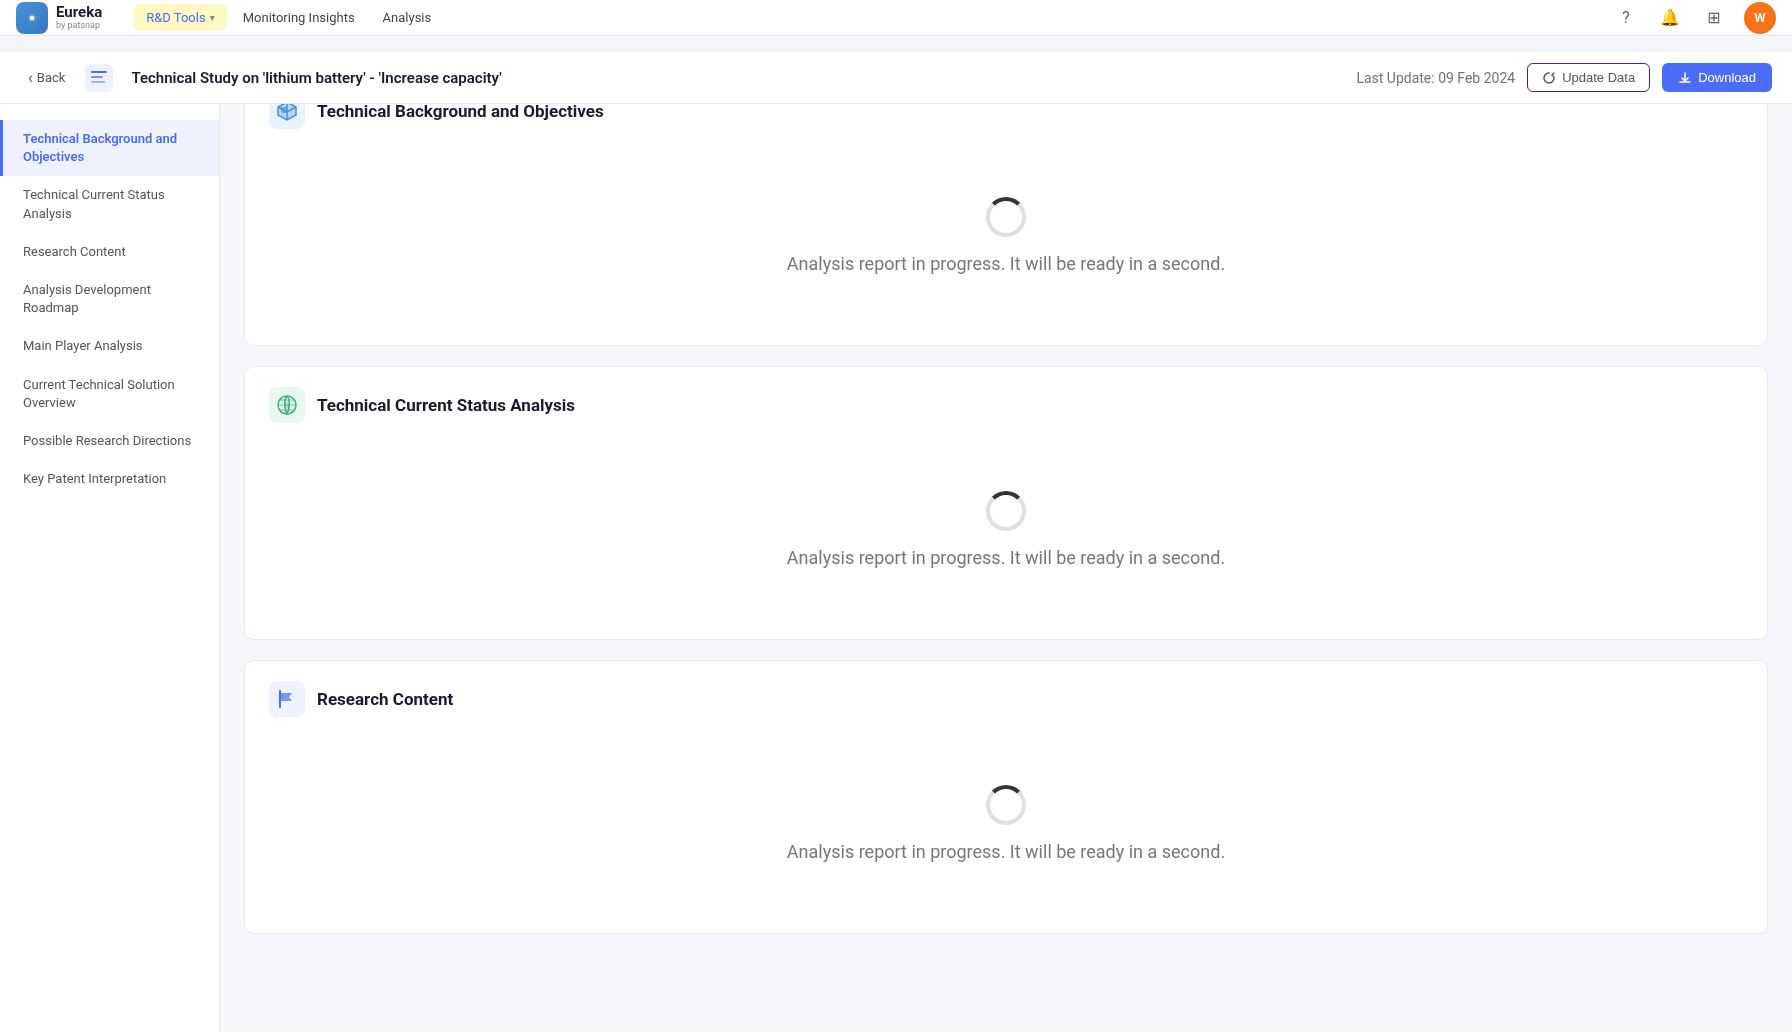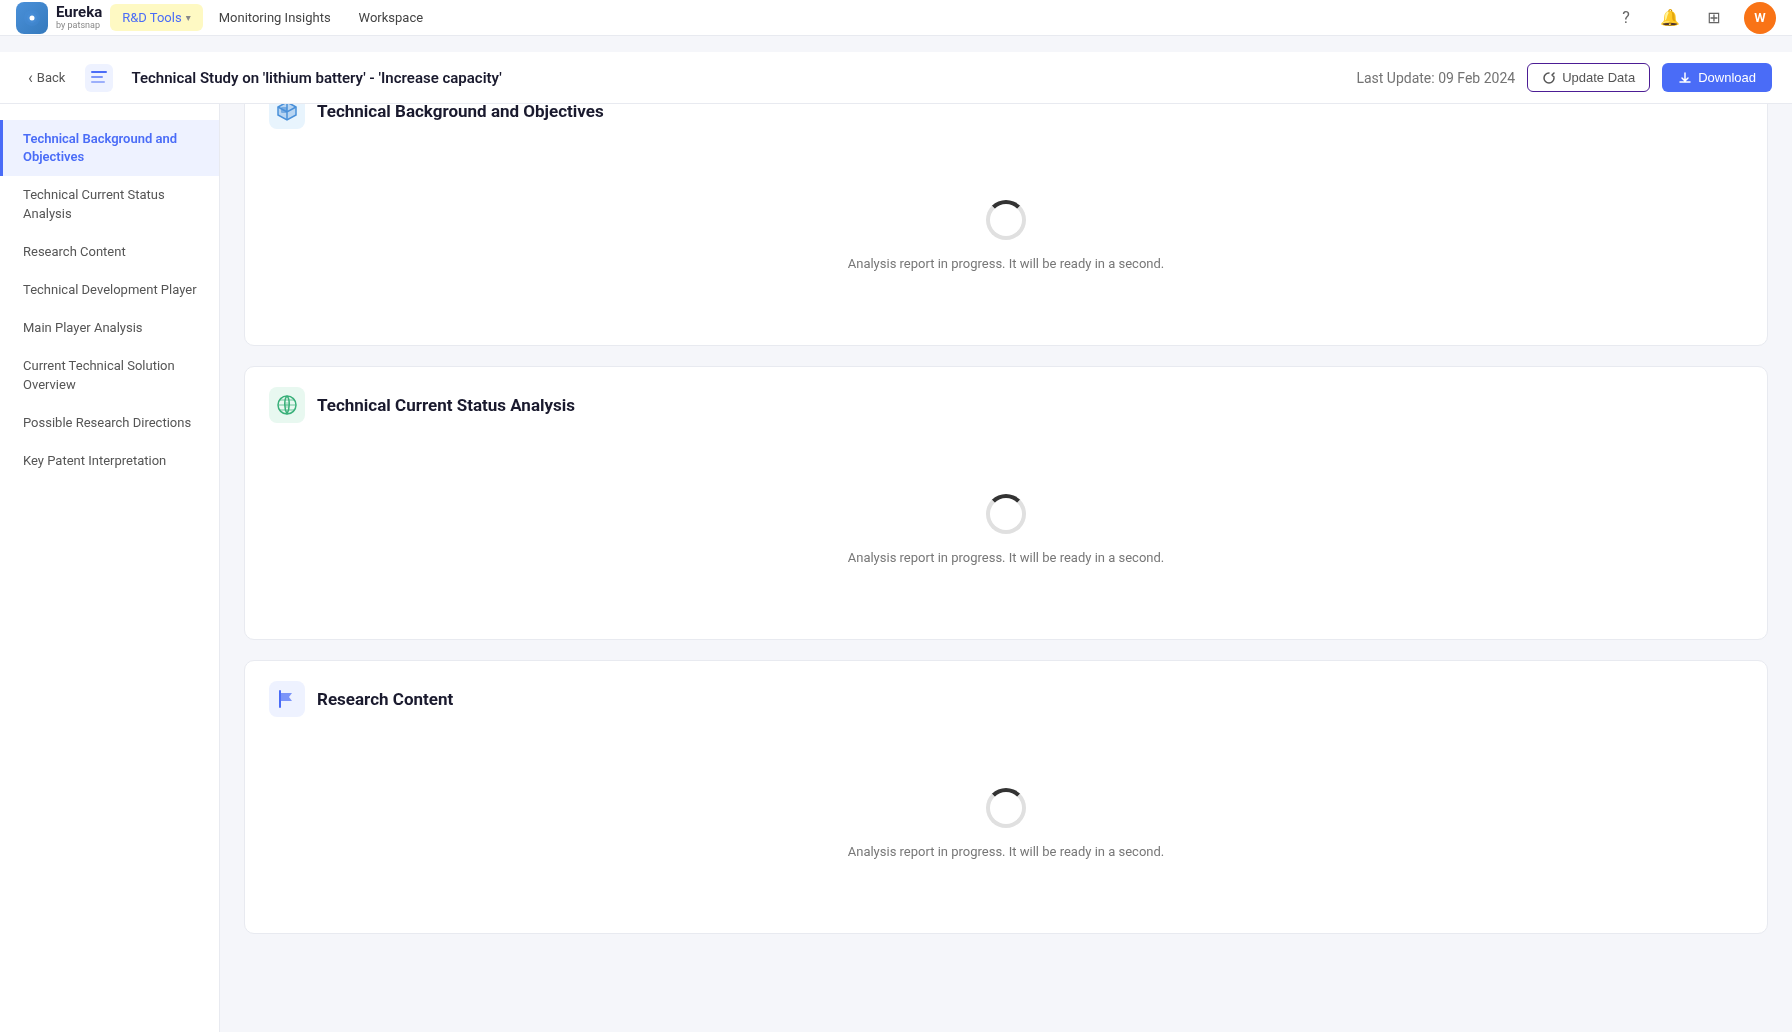--- a/index.html
+++ b/index.html
@@ -2,21 +2,21 @@
 <html><head>
   <meta charset="utf-8">
   <style>
     * { box-sizing: border-box; margin: 0; padding: 0; }
     body { font-family: -apple-system, BlinkMacSystemFont, 'Segoe UI', Roboto, sans-serif; background: #f5f6fa; color: #333; font-size: 14px; }
 
     
     .topnav {
       display: flex; align-items: center; height: 36px;
       background: #fff; border-bottom: 1px solid #e8eaf0;
-      padding: 0 16px; position: fixed; top: 0; left: 0; right: 0; z-index: 100;
+      padding: 0 16px; gap: 24px; position: fixed; top: 0; left: 0; right: 0; z-index: 100;
     }
     .brand { display: flex; align-items: center; gap: 8px; }
     .brand-logo {
       width: 32px; height: 32px; background: linear-gradient(135deg, #4a90d9, #357abd);
       border-radius: 8px; display: flex; align-items: center; justify-content: center;
       color: #fff; font-size: 14px; font-weight: bold;
     }
     .brand-text { display: flex; flex-direction: column; line-height: 1.1; }
     .brand-name { font-size: 15px; font-weight: 700; color: #1a1a2e; }
     .brand-sub { font-size: 9px; color: #888; }
@@ -99,21 +99,21 @@
     }
 
     
     .spinner {
       width: 40px; height: 40px; border: 4px solid #e0e0e0;
       border-top-color: #333; border-radius: 50%;
       animation: spin 1s linear infinite; margin-bottom: 16px;
     }
     @keyframes spin { to { transform: rotate(360deg); } }
 
-    .loading-text { font-size: 13px; color: #777; }
+    .loading-text { font-size: 18px; color: #777; }
 
     
     .cube-icon {
       width: 36px; height: 36px;
       display: flex; align-items: center; justify-content: center;
     }
     .globe-icon {
       width: 36px; height: 36px;
       display: flex; align-items: center; justify-content: center;
     }
@@ -142,21 +142,21 @@
 
   <div class="nav-items">
     <div class="nav-item active">
       <span>R&amp;D Tools</span>
       <span class="nav-chevron">▾</span>
     </div>
     <div class="nav-item">
       <span>Monitoring Insights</span>
     </div>
     <div class="nav-item">
-      <span>Workspace</span>
+      <span>Analysis</span>
     </div>
   </div>
 
   <div class="nav-right">
     <div class="nav-icon">?</div>
     <div class="nav-icon">🔔</div>
     <div class="nav-icon">⊞</div>
     <div class="user-avatar">W</div>
   </div>
 </nav>
@@ -201,21 +201,21 @@
     <div class="sidebar-item active">
       <span>Technical Background and Objectives</span>
     </div>
     <div class="sidebar-item">
       <span>Technical Current Status Analysis</span>
     </div>
     <div class="sidebar-item">
       <span>Research Content</span>
     </div>
     <div class="sidebar-item">
-      <span>Technical Development Player</span>
+      <span>Analysis Development Roadmap</span>
     </div>
     <div class="sidebar-item">
       <span>Main Player Analysis</span>
     </div>
     <div class="sidebar-item">
       <span>Current Technical Solution Overview</span>
     </div>
     <div class="sidebar-item">
       <span>Possible Research Directions</span>
     </div>

